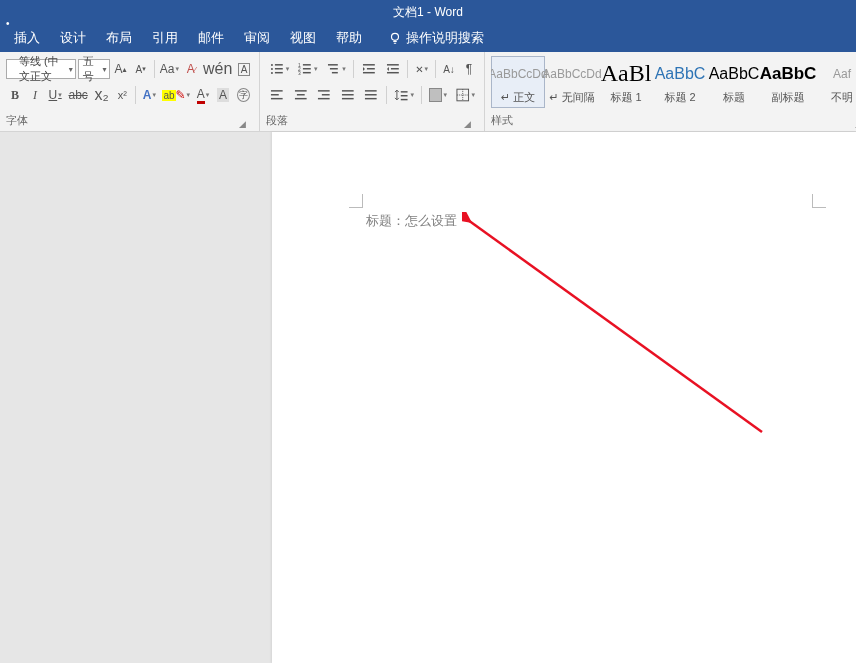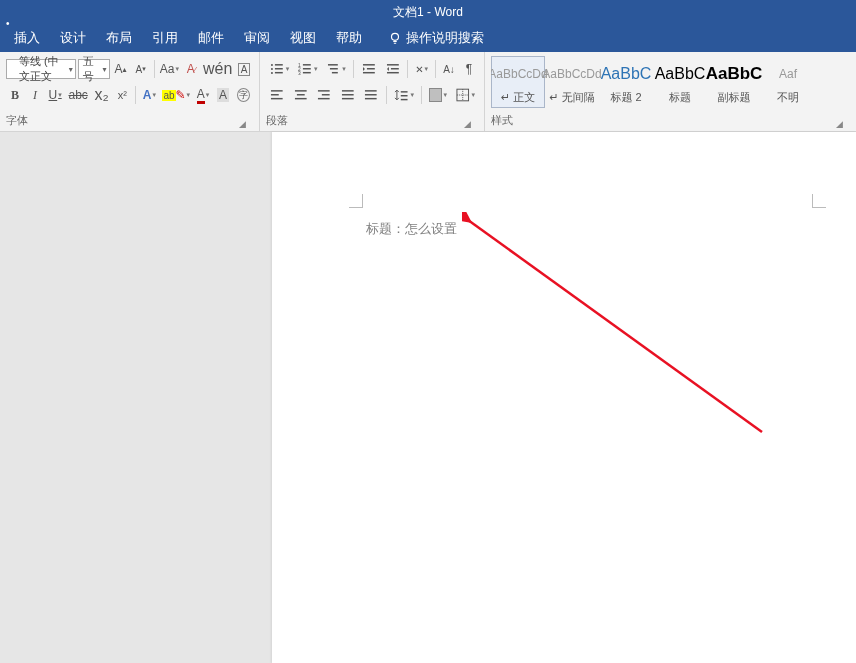--- a/index.html
+++ b/index.html
@@ -213,21 +213,21 @@
   }
   .margin-mark {
     position: absolute;
     width: 14px;
     height: 14px;
   }
   .margin-mark.tl { top: 62px; left: 77px; border-left: 1px solid #bbb; border-top: 1px solid #bbb; transform: rotate(180deg);}
   .margin-mark.tr { top: 62px; right: 30px; border-right: 1px solid #bbb; border-top: 1px solid #bbb; transform: rotate(180deg);}
   .doc-text {
     position: absolute;
-    top: 88px;
+    top: 80px;
     left: 94px;
     font-size: 13px;
     color: #808080;
   }
   .arrow-svg {
     position: absolute;
     top: 80px;
     left: 190px;
     pointer-events: none;
   }
@@ -458,20 +458,24 @@
     <div class="group-body styles-body" id="styles-gallery">
         <div class="style-tile selected">
           <div class="style-preview dim">AaBbCcDd</div>
           <div class="style-name">↵ 正文</div>
         </div>
         <div class="style-tile">
           <div class="style-preview dim">AaBbCcDd</div>
           <div class="style-name">↵ 无间隔</div>
         </div>
         <div class="style-tile">
+          <div class="style-preview h1">AaBl</div>
+          <div class="style-name">标题 1</div>
+        </div>
+        <div class="style-tile">
           <div class="style-preview h2">AaBbC</div>
           <div class="style-name">标题 2</div>
         </div>
         <div class="style-tile">
           <div class="style-preview ttl">AaBbC</div>
           <div class="style-name">标题</div>
         </div>
         <div class="style-tile">
           <div class="style-preview sub">AaBbC</div>
           <div class="style-name">副标题</div>

